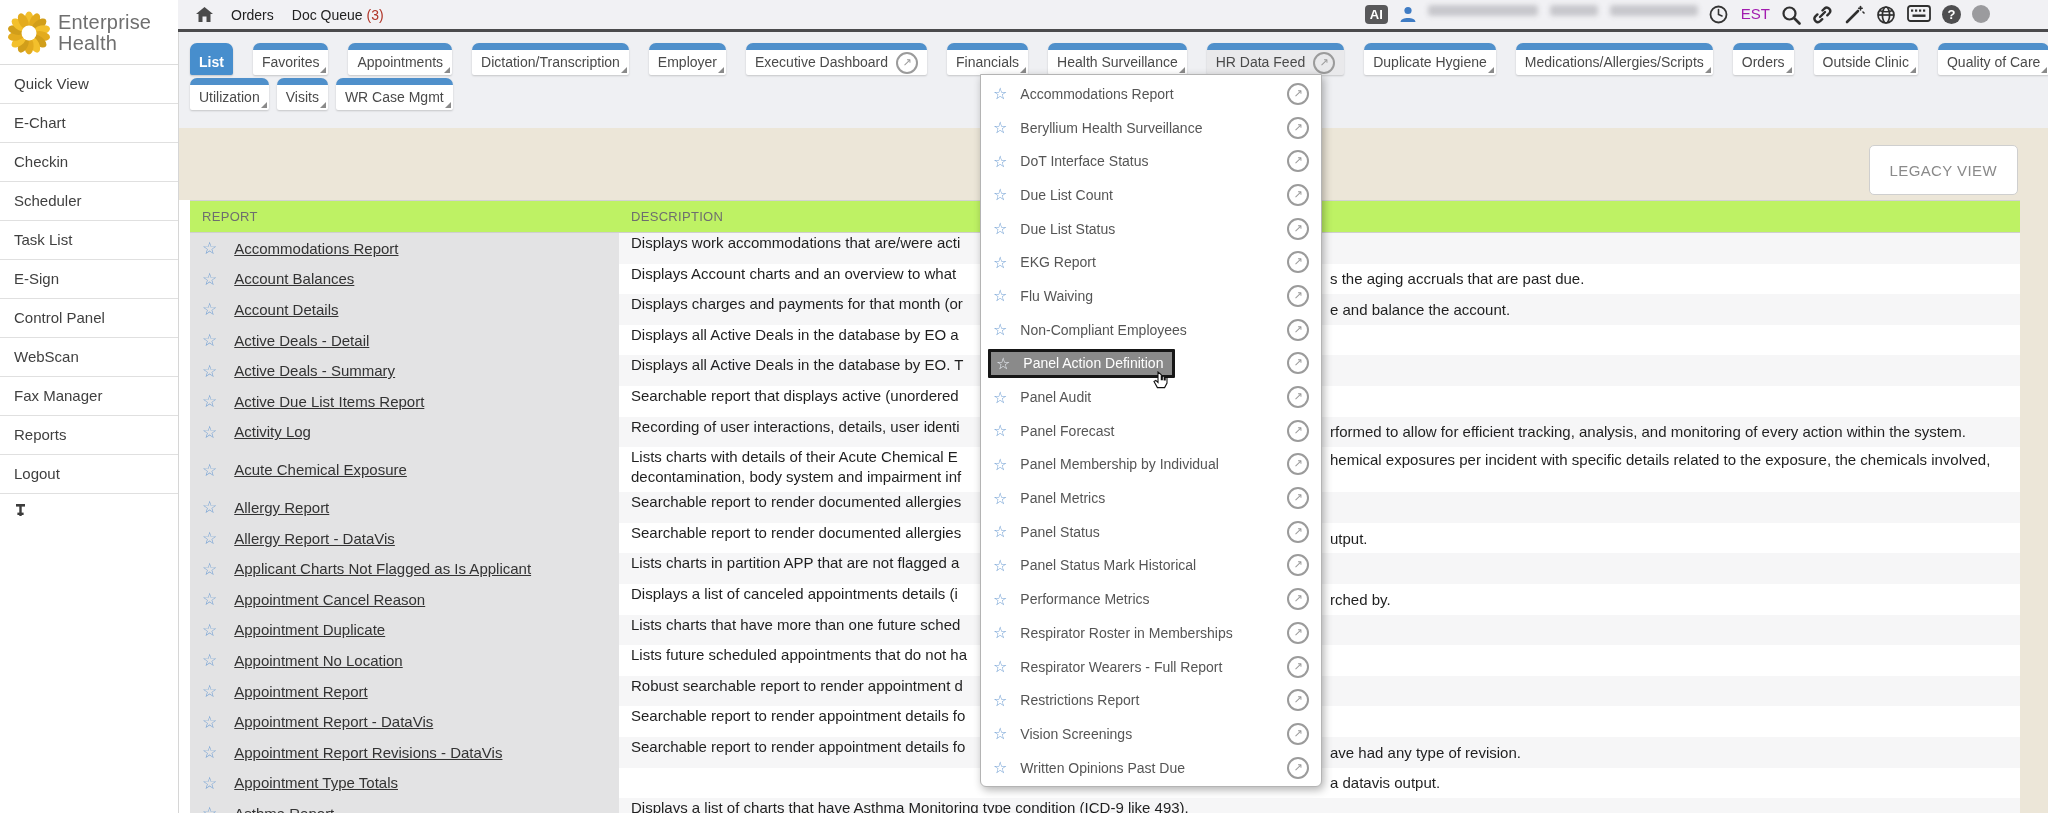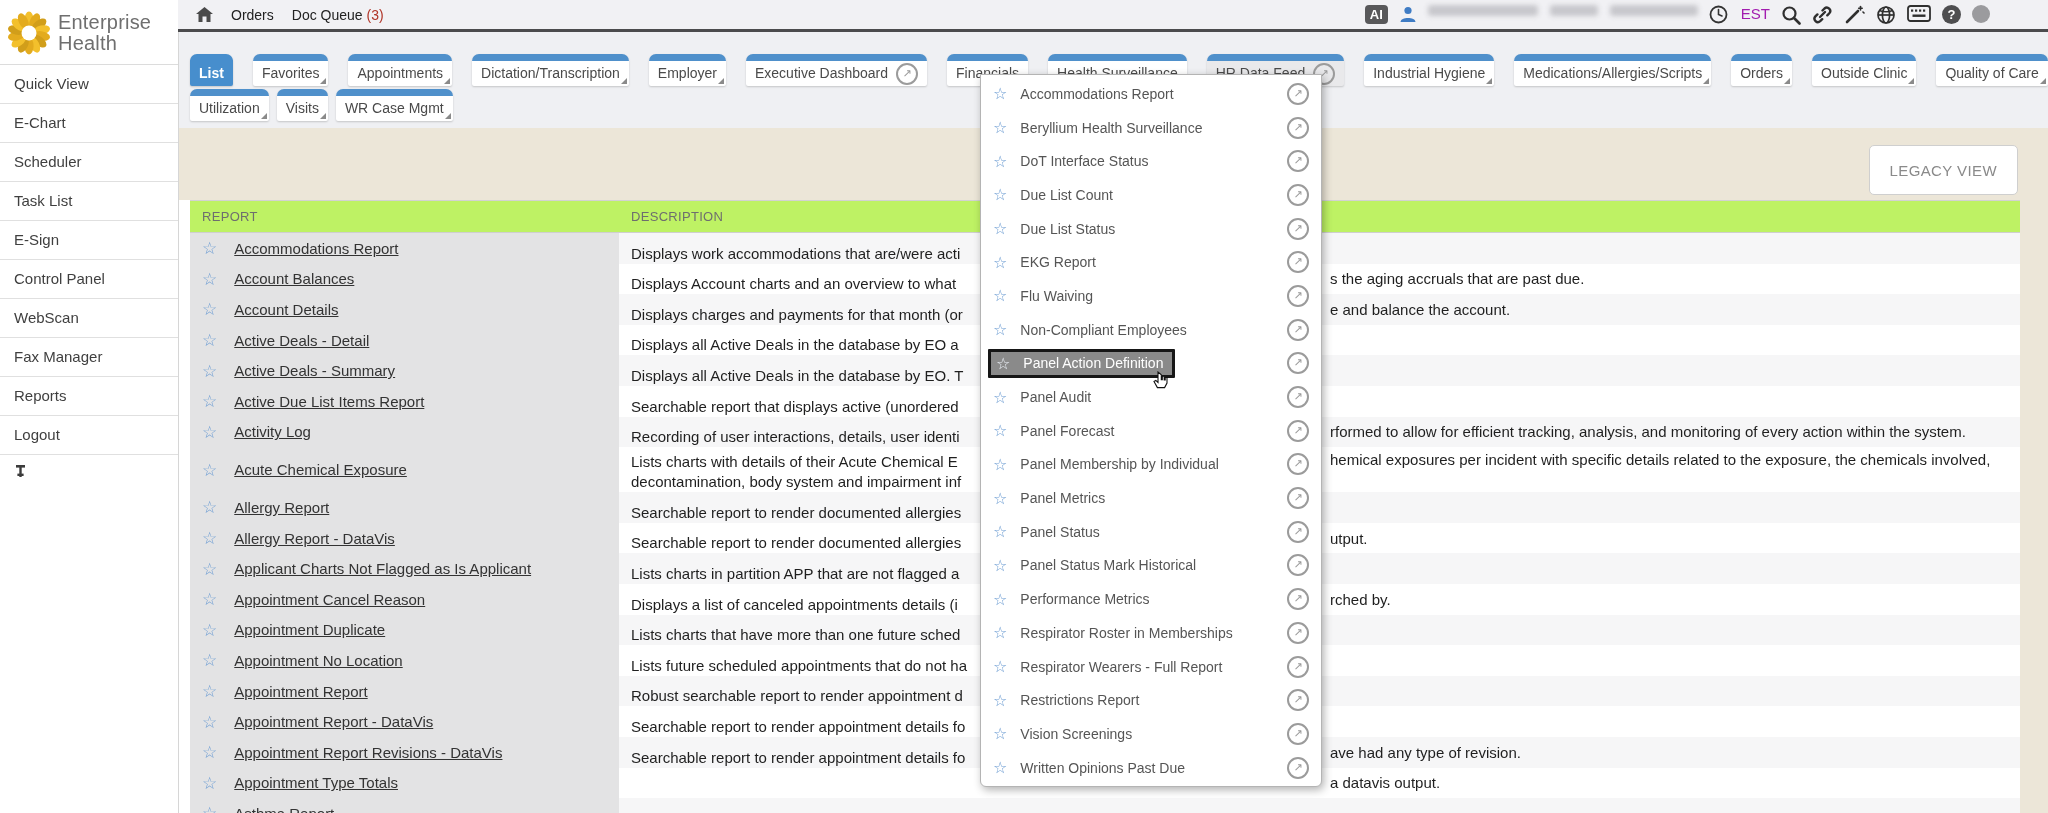--- a/index.html
+++ b/index.html
@@ -24,21 +24,21 @@
   .ai-badge{background:#58585a;color:#fff;font-weight:bold;font-size:13px;border-radius:4px;padding:2px 5px;cursor:pointer;}
   .blur-name{display:flex;align-items:center;gap:12px;}
   .blur-name i{display:block;height:11px;border-radius:3px;background:#c7c7cc;filter:blur(2.5px);}
   .est{font-size:15px;color:#a21caf;margin-left:2px;}
   .tb-icon{display:inline-flex;align-items:center;justify-content:center;cursor:pointer;}
   .help-circle{width:19px;height:19px;border-radius:50%;background:#4e4e50;color:#fff;font-size:13px;font-weight:bold;display:flex;align-items:center;justify-content:center;cursor:pointer;}
   .avatar-circle{width:18px;height:18px;border-radius:50%;background:#9b9b9e;cursor:pointer;}
   
   .tabs-area{position:absolute;left:178px;top:32px;right:0;height:96px;background:#eff0f3;z-index:4;}
   .tab-row{display:flex;align-items:flex-start;gap:8px;padding-left:12px;}
-  #tab-row-1{margin-top:22px;gap:20px;}
+  #tab-row-1{margin-top:11px;gap:20px;}
   #tab-row-2{margin-top:3px;}
   .tab{position:relative;border-top:7px solid #4f90cb;border-radius:7px 7px 2px 2px;background:#fff;height:25px;line-height:25px;
        padding:0 9px;font-size:14px;color:#4a4a4a;white-space:nowrap;box-shadow:0 1px 2px rgba(0,0,0,.18);cursor:pointer;display:flex;align-items:center;}
   .tab.active{background:#478ecd;border-top-color:#478ecd;color:#fff;font-weight:bold;}
   .tab.gray-tab{background:#e9e9eb;}
   .fold{position:absolute;right:2px;bottom:2px;width:0;height:0;border-left:6px solid transparent;border-bottom:6px solid #8a8a8a;}
   .popout,.dd-popout{width:18px;height:18px;border-radius:50%;border:2px solid #9b9b9b;color:#9b9b9b;font-size:11px;line-height:18px;text-align:center;
        font-family:"DejaVu Sans",sans-serif;flex:0 0 auto;}
   .tab .popout{margin-left:8px;}
   
@@ -48,21 +48,21 @@
        font-size:15px;color:#8a8a8a;letter-spacing:.4px;font-family:inherit;cursor:pointer;}
   
   .report-table{position:absolute;left:190px;top:200px;width:1830px;z-index:2;}
   .thead{display:flex;height:31px;line-height:31px;background:#bef264;border-top:1px solid #d2d2d2;border-bottom:1px solid #cfcfcf;
        font-size:13px;color:#6e6e6e;letter-spacing:.3px;}
   .th-report{width:429px;padding-left:12px;box-sizing:border-box;}
   .th-desc{flex:1;padding-left:12px;}
   .trow{display:flex;height:30.6px;}
   .trow.tall{height:45px;}
   .cell-report{width:429px;box-sizing:border-box;background:#e3e3e4;display:flex;align-items:center;padding-left:12px;}
-  .cell-desc{flex:1;position:relative;padding-left:12px;overflow:hidden;font-size:15px;color:#1f1f1f;display:flex;flex-direction:column;justify-content:flex-end;}
+  .cell-desc{flex:1;position:relative;padding-left:12px;overflow:hidden;font-size:15px;color:#1f1f1f;display:flex;flex-direction:column;justify-content:flex-start;}
   .trow.odd .cell-desc{background:#f6f6f7;}
   .trow.even .cell-desc{background:#ffffff;}
   .star{font-family:"DejaVu Sans",sans-serif;font-size:17px;color:#72a0d4;flex:0 0 auto;cursor:pointer;}
   .rep-link{margin-left:17px;font-size:15px;color:#333;text-decoration:underline;cursor:pointer;white-space:nowrap;}
   .dline{white-space:nowrap;line-height:20px;}
   .d-after{position:absolute;left:711px;top:0;height:100%;display:flex;align-items:center;white-space:nowrap;}
   .trow.tall .d-after{align-items:flex-start;padding-top:4px;}
   
   .dropdown{position:absolute;left:980px;top:74px;width:342px;background:#fff;border:1px solid #b4b4b4;border-radius:0 0 6px 6px;
        box-shadow:2px 3px 8px rgba(0,0,0,.3);z-index:9;box-sizing:border-box;padding:2px 0;}
@@ -99,20 +99,21 @@
         <circle cx="23" cy="23" r="7.5" fill="#ffffff"></circle>
       </svg>
     <div class="logo-text">
       <div>Enterprise</div>
       <div>Health</div>
     </div>
   </div>
   <ul id="side-menu">
       <li>Quick View</li>
       <li>E-Chart</li>
+      <li>Checkin</li>
       <li>Scheduler</li>
       <li>Task List</li>
       <li>E-Sign</li>
       <li>Control Panel</li>
       <li>WebScan</li>
       <li>Fax Manager</li>
       <li>Reports</li>
       <li>Logout</li>
     </ul>
   <div class="pin-row">
@@ -240,21 +241,21 @@
       </div>
       <div class="tab">
         <span class="tab-label">Health Surveillance</span>
         <span class="fold"></span>
       </div>
       <div class="tab gray-tab">
         <span class="tab-label">HR Data Feed</span>
         <span class="popout">↗</span>
       </div>
       <div class="tab">
-        <span class="tab-label">Industrial Hygiene</span>
+        <span class="tab-label">Duplicate Hygiene</span>
         <span class="fold"></span>
       </div>
       <div class="tab">
         <span class="tab-label">Medications/Allergies/Scripts</span>
         <span class="fold"></span>
       </div>
       <div class="tab">
         <span class="tab-label">Orders</span>
         <span class="fold"></span>
       </div>

